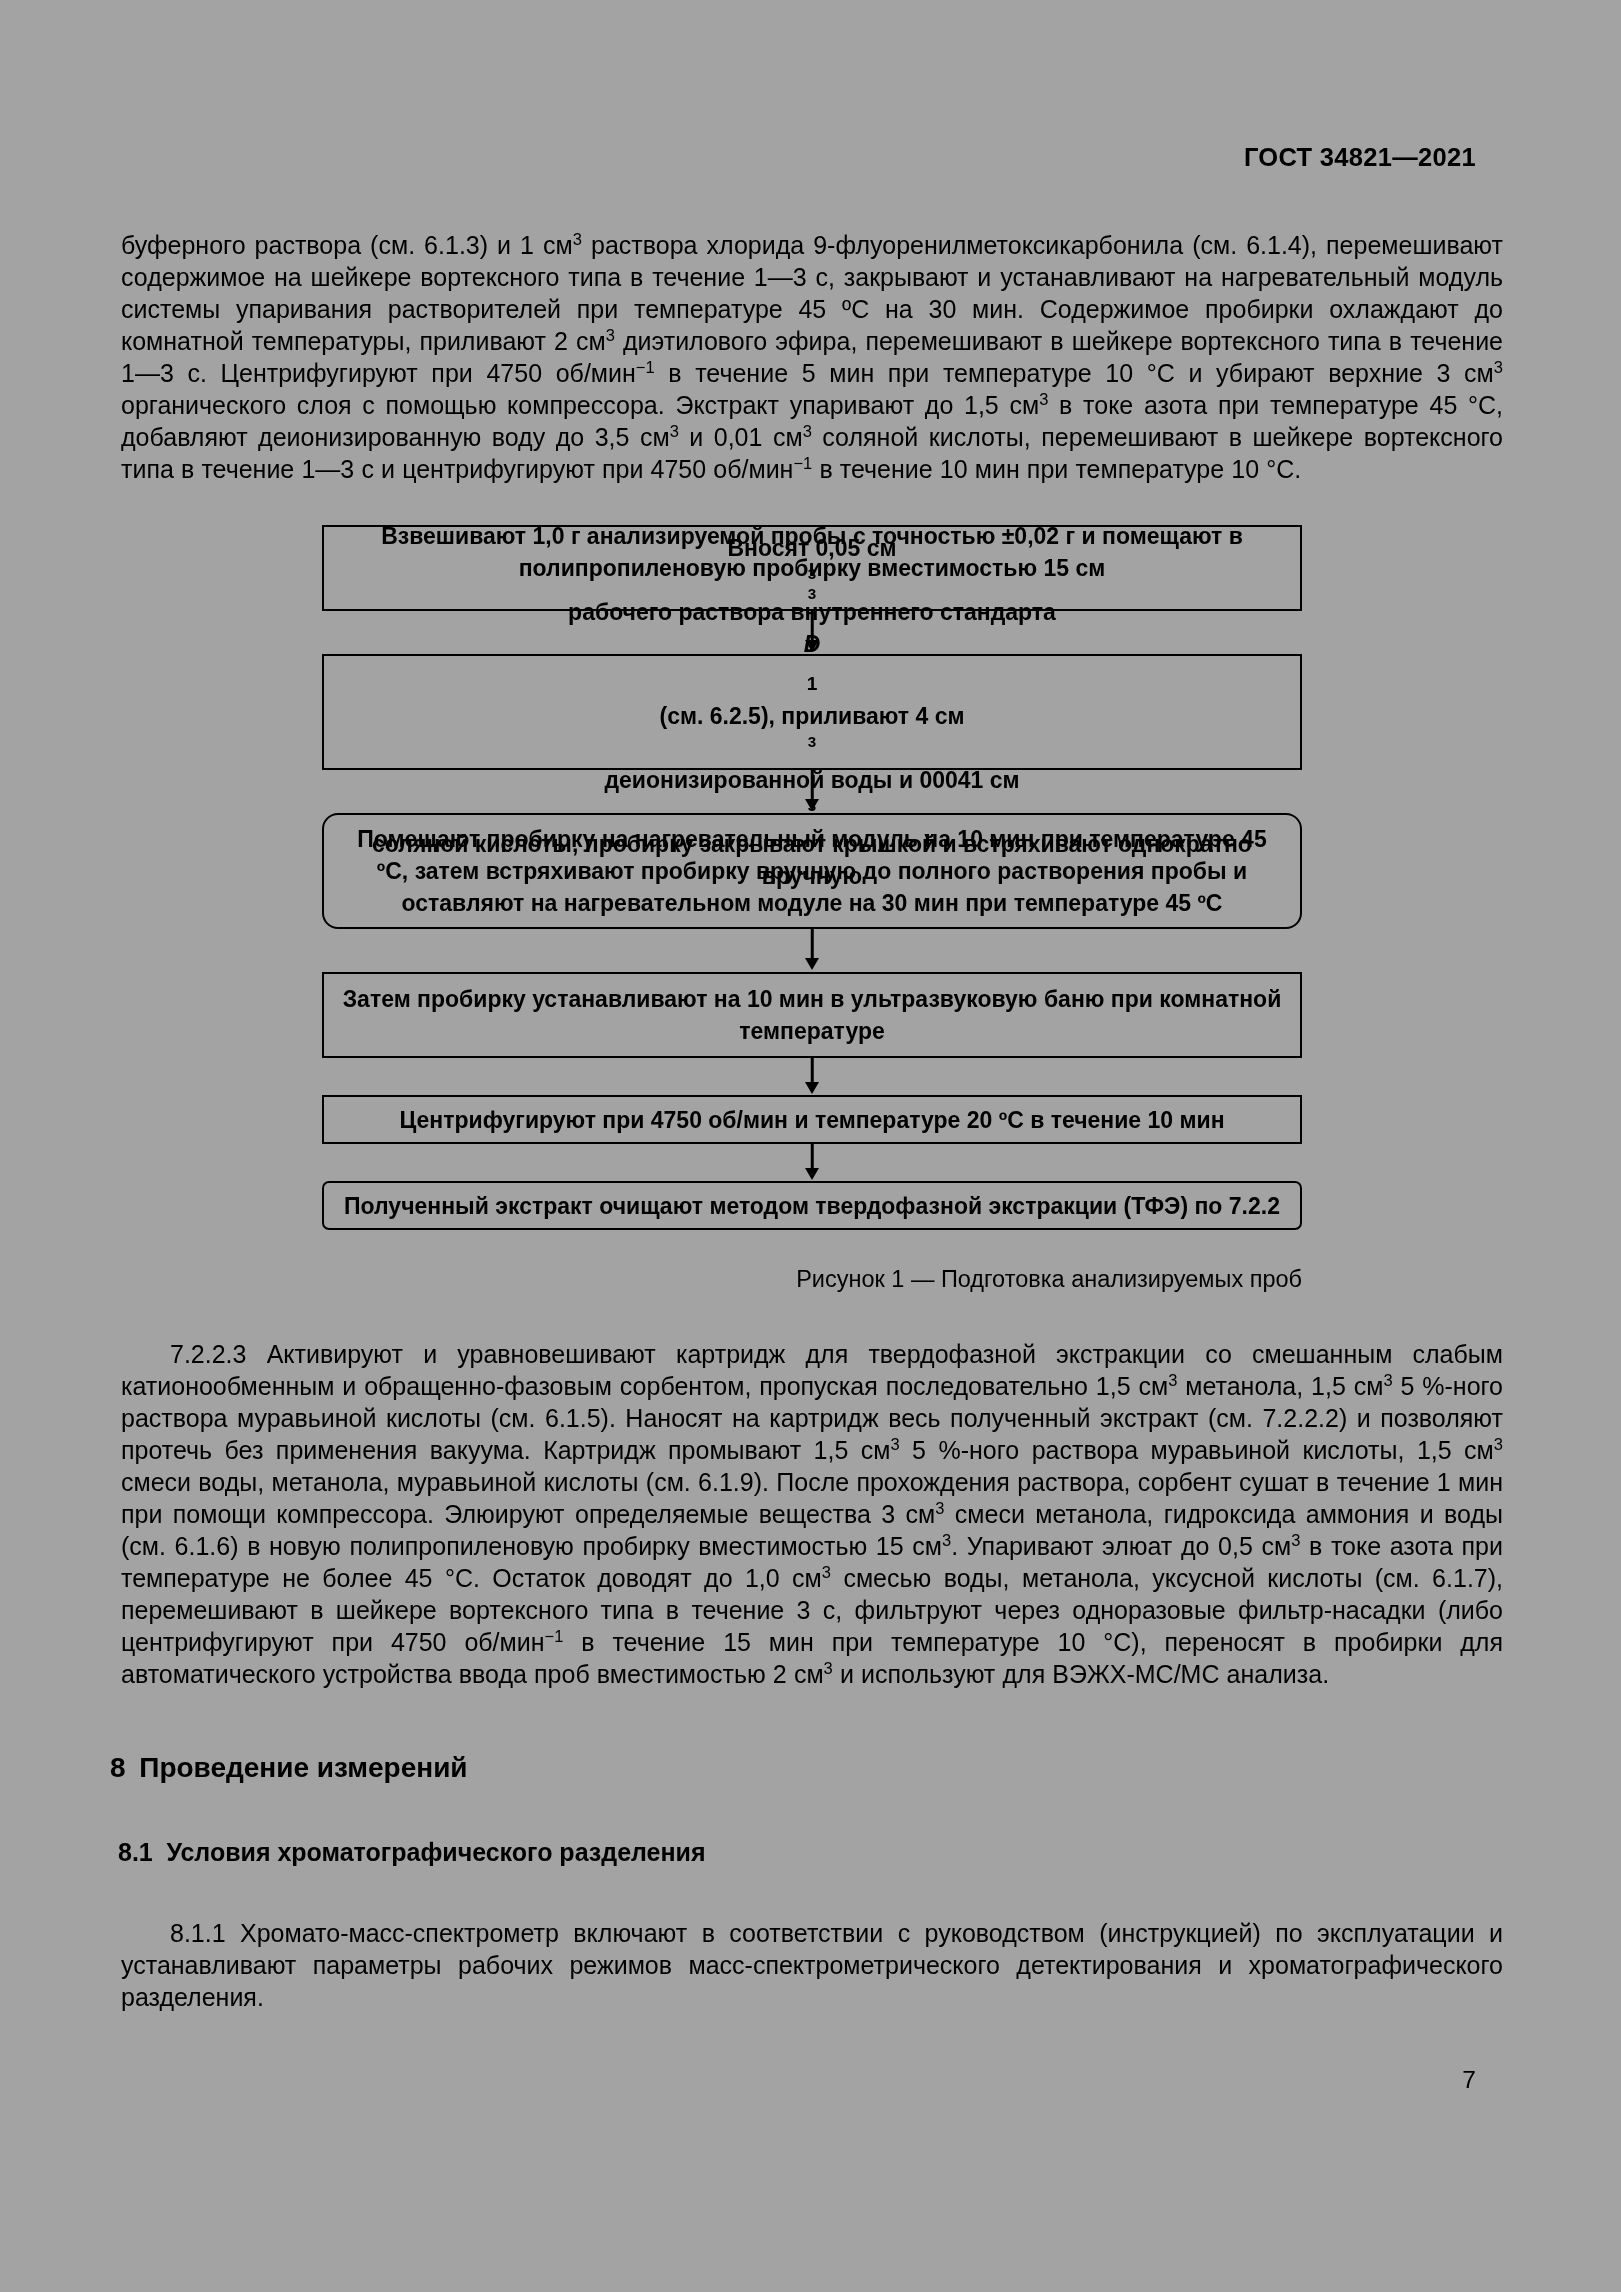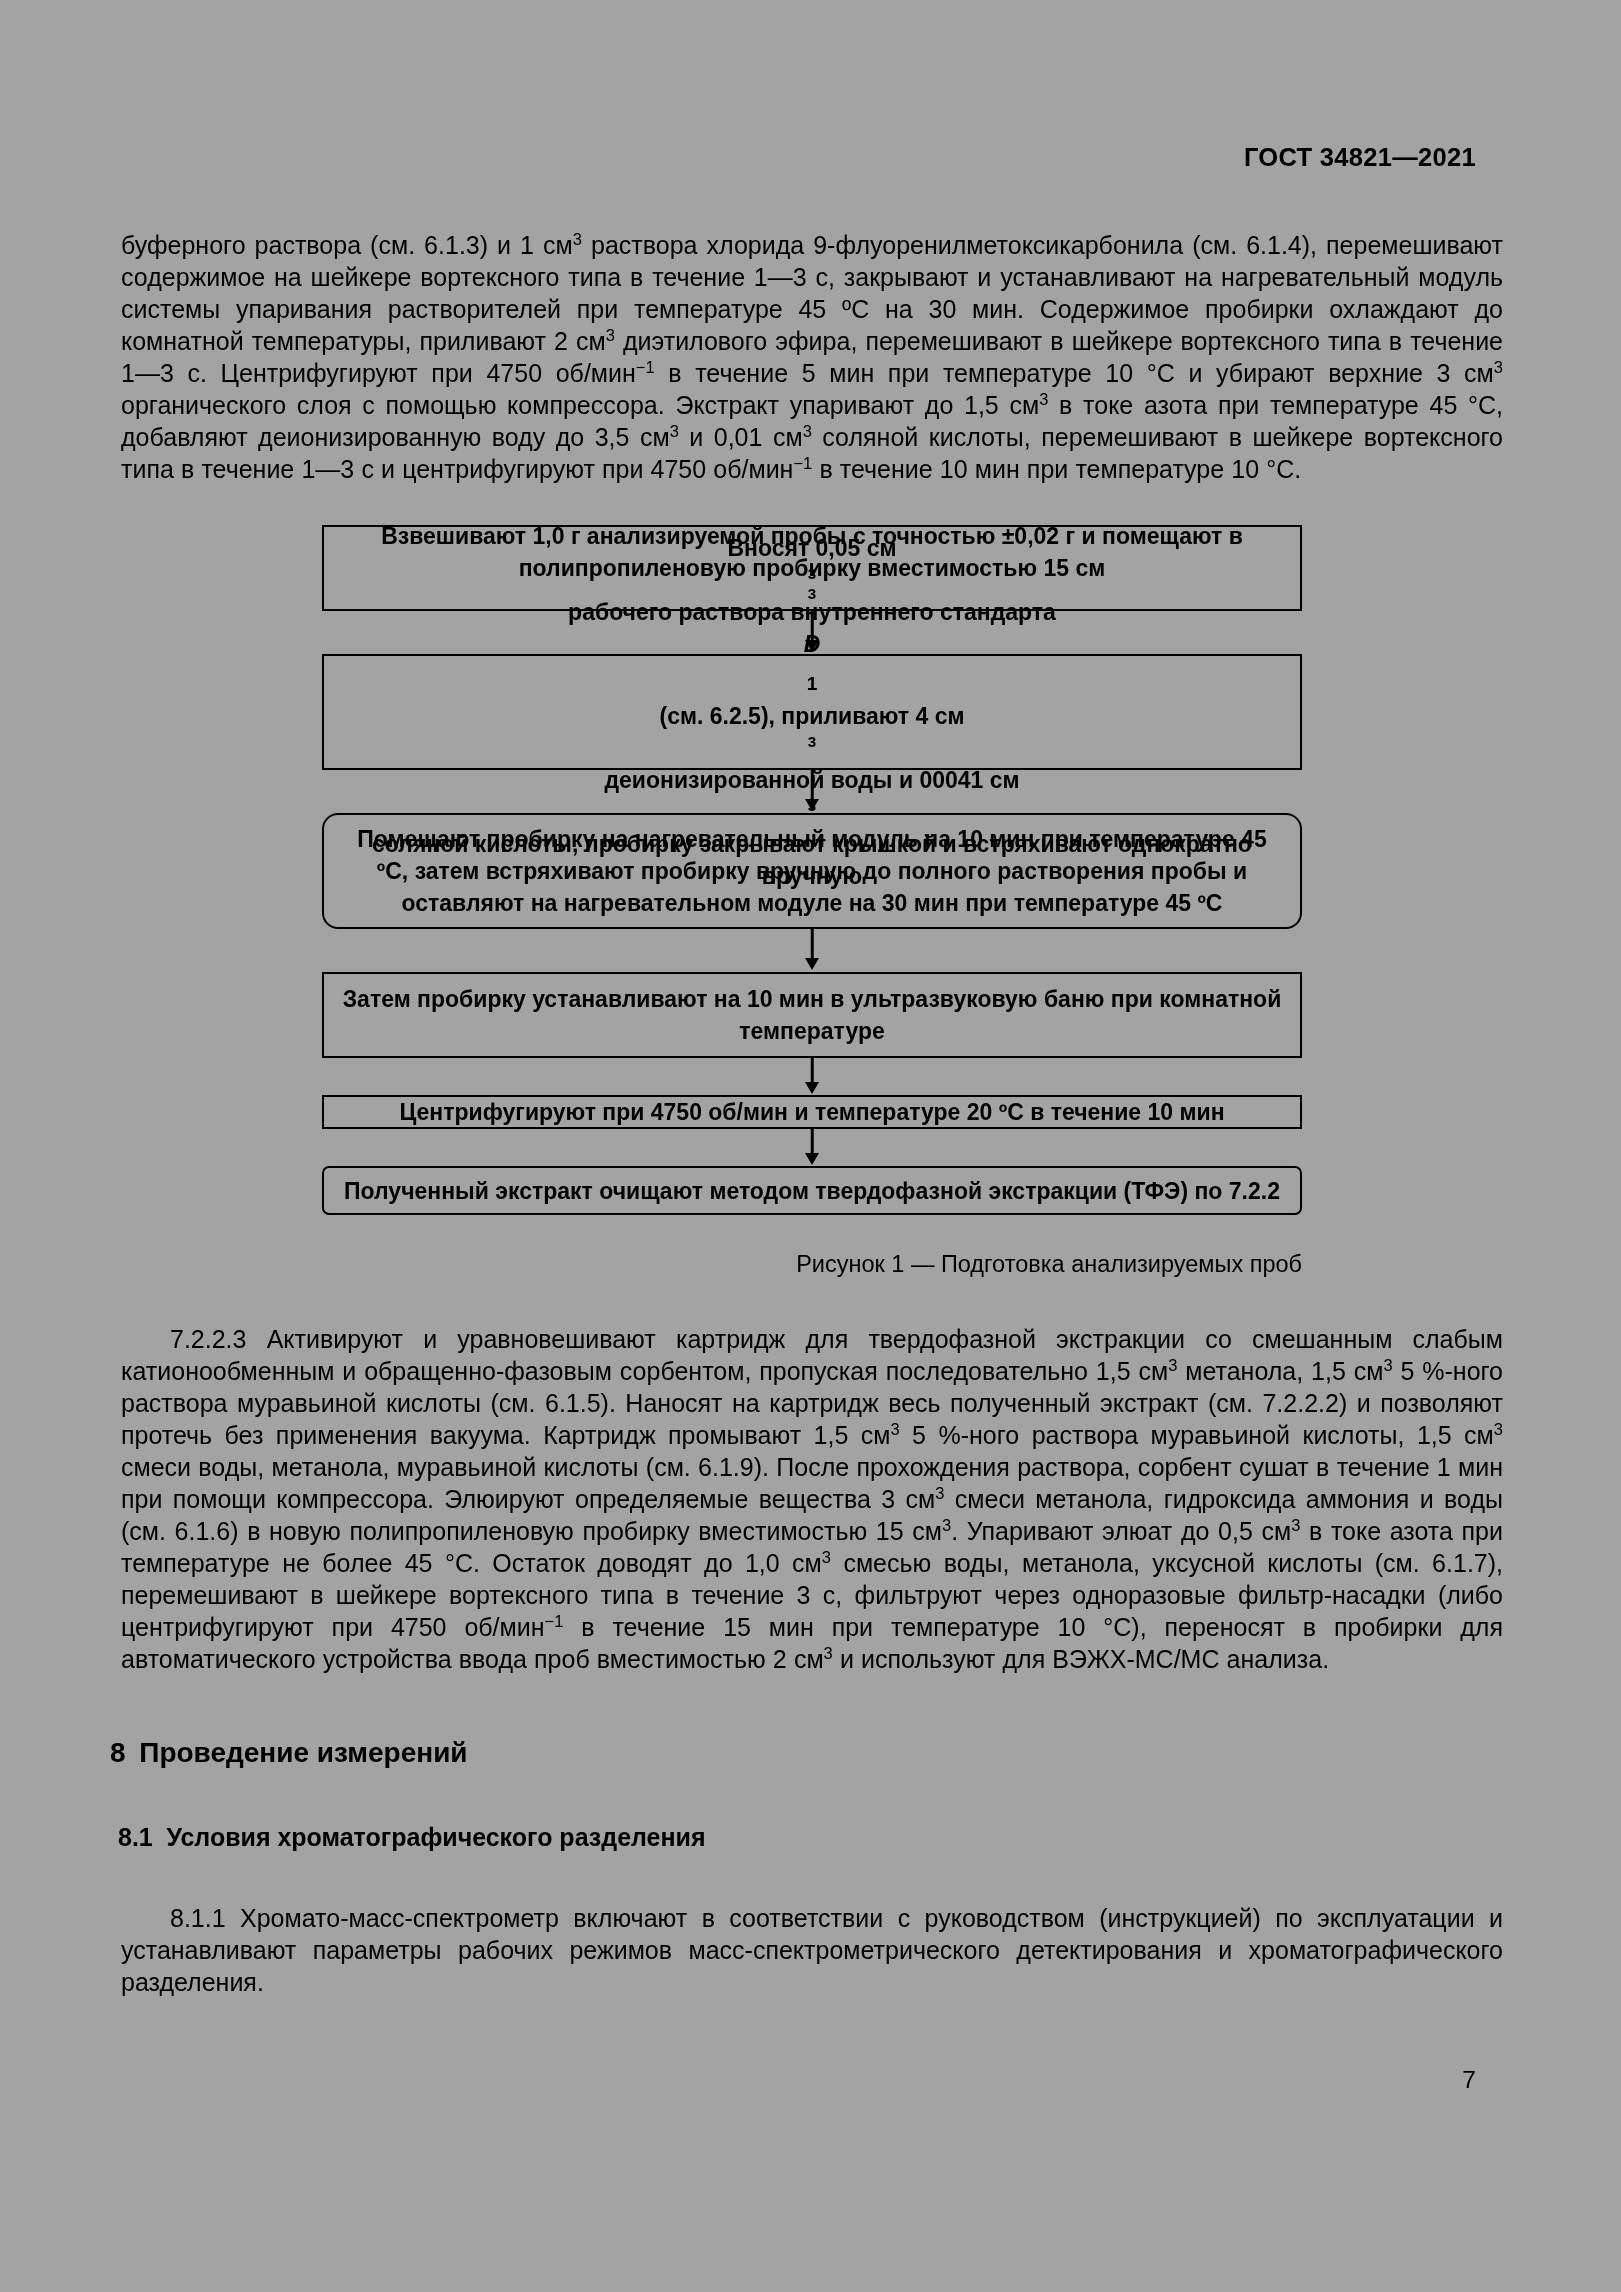--- a/index.html
+++ b/index.html
@@ -70,21 +70,21 @@
     padding: 13.7px 17.6px;
     display: flex;
     align-items: center;
     justify-content: center;
   }
   .fbox span { display: block; width: 100%; }
   .fbox-h1 { height: 86px; }
   .fbox-h2 { height: 116px; }
   .fbox-h3 { height: 116px; border-radius: 16px; }
   .fbox-h4 { height: 86px; }
-  .fbox-h5 { height: 34px; text-align: center; }
+  .fbox-h5 { height: 49px; text-align: center; }
   .fbox-h6 { height: 49px; border-radius: 7px; }
 
   .arrow {
     position: relative;
     height: 43px;
     width: 100%;
   }
   .arrow .stem {
     position: absolute;
     left: 50%;

